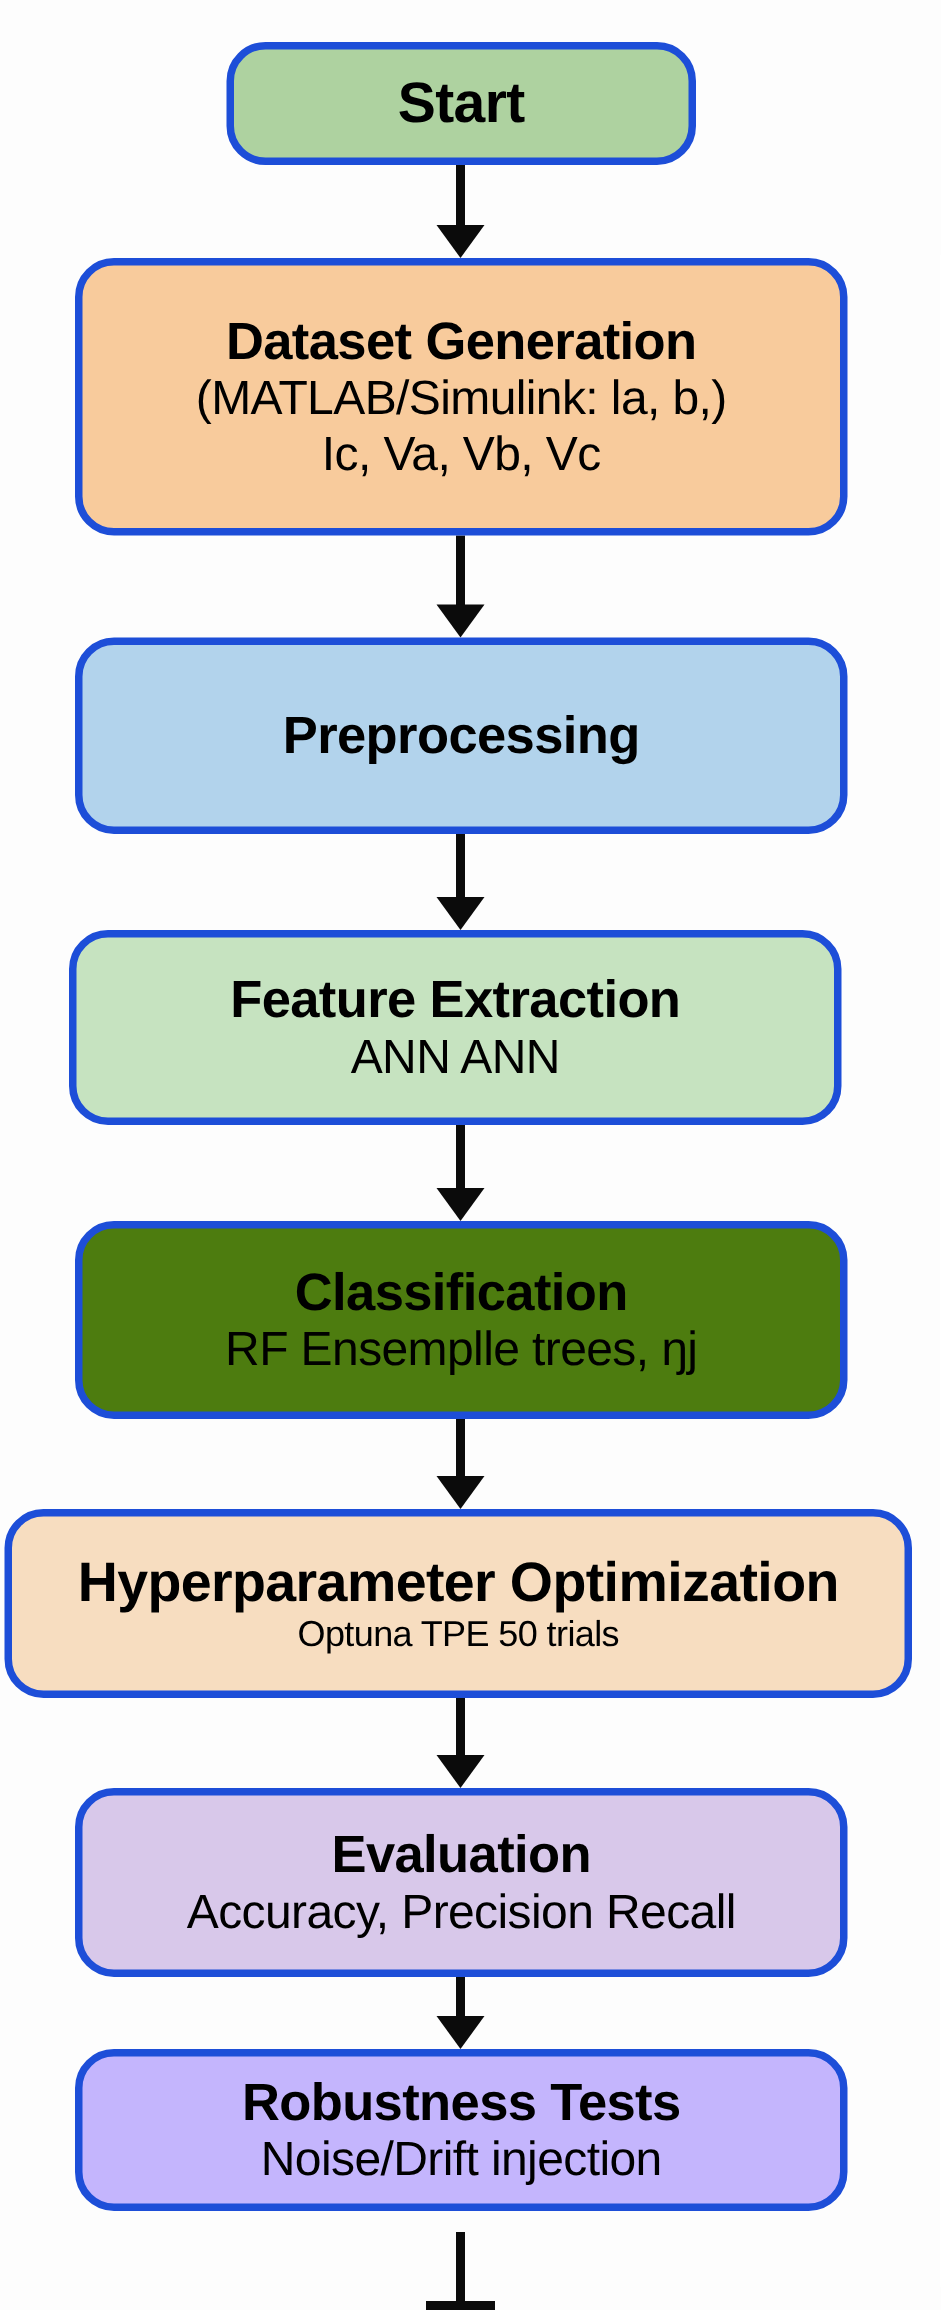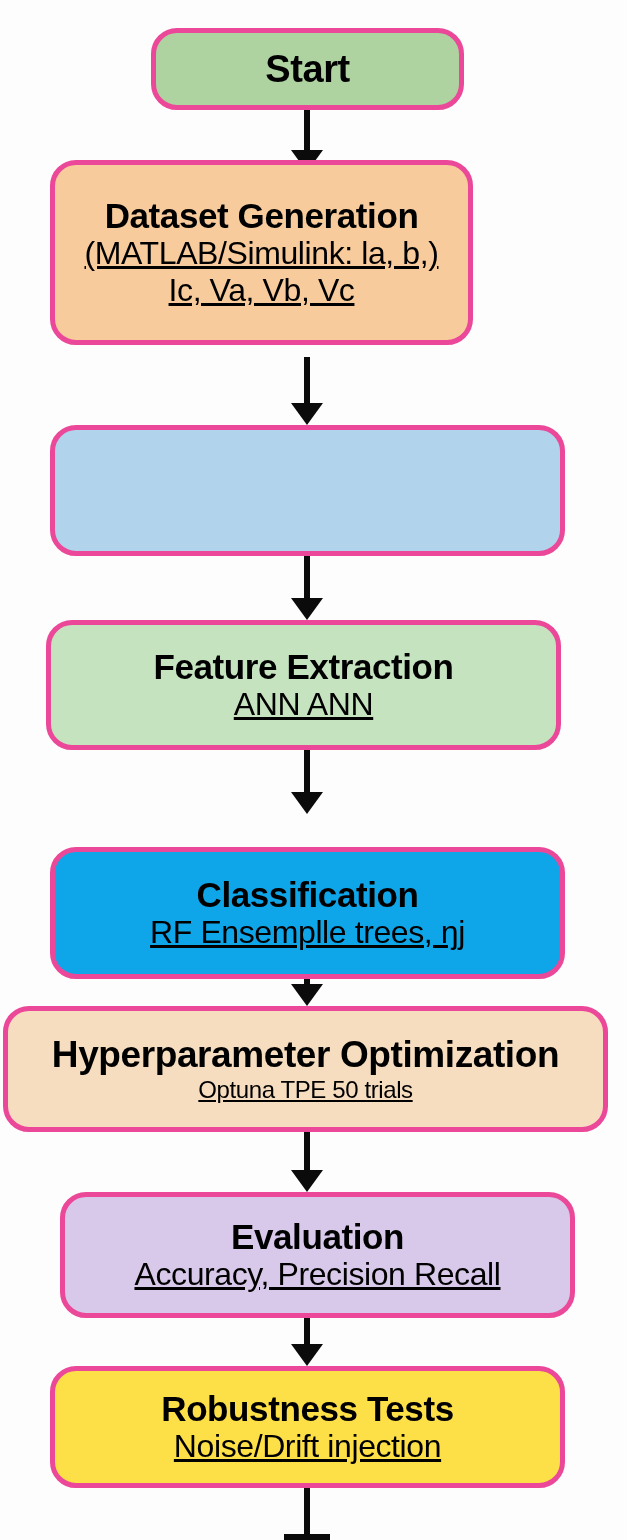--- a/index.html
+++ b/index.html
@@ -15,21 +15,21 @@
     width: 627px;
     height: 1540px;
     background: #fdfdfd;
     overflow: hidden;
   }
 
   
   .node {
     position: absolute;
     box-sizing: border-box;
-    border: 5px solid #ec4899;
+    border: 5px solid #1d4ed8;
     border-radius: 26px;
     display: flex;
     flex-direction: column;
     align-items: center;
     justify-content: center;
     text-align: center;
     color: #000000;
     line-height: 1.12;
     z-index: 2;
   }
@@ -37,21 +37,20 @@
     font-weight: bold;
     font-size: 35px;
     letter-spacing: -0.4px;
     white-space: nowrap;
   }
   .node .sub {
     font-weight: normal;
     font-size: 32px;
     letter-spacing: -0.4px;
     white-space: nowrap;
-    text-decoration: underline;
   }
   .node.single .title {
     font-size: 38px;
   }
   .node.wide .title {
     font-size: 37px;
   }
   .node.wide .sub {
     font-size: 24px;
   }
@@ -100,80 +99,81 @@
 
   <div class="node single" style="left:151px; top:28px; width:313px; height:82px; background:#aed2a0;">
     <div class="title">Start</div>
   </div>
 
   <div class="conn" style="left:307px; top:110px; width:40px; height:62px;">
     <div class="stem" style="height:42px;"></div>
     <div class="head"></div>
   </div>
 
-  <div class="node" style="left:50px; top:160px; width:423px; height:185px; background:#f8cb9c;justify-content:center;">
+  <div class="node" style="left:50px; top:172px; width:515px; height:185px; background:#f8cb9c;justify-content:center;">
     <div class="title">Dataset Generation</div>
     <div class="sub l2">(MATLAB/Simulink: la, b,)</div>
     <div class="sub l2">Ic, Va, Vb, Vc</div>
   </div>
 
   <div class="conn" style="left:307px; top:357px; width:40px; height:68px;">
     <div class="stem" style="height:48px;"></div>
     <div class="head"></div>
   </div>
 
   <div class="node" style="left:50px; top:425px; width:515px; height:131px; background:#b2d3ec;">
+    <div class="title">Preprocessing</div>
   </div>
 
   <div class="conn" style="left:307px; top:556px; width:40px; height:64px;">
     <div class="stem" style="height:44px;"></div>
     <div class="head"></div>
   </div>
 
   <div class="node" style="left:46px; top:620px; width:515px; height:130px; background:#c6e3c0;">
     <div class="title">Feature Extraction</div>
     <div class="sub l2">ANN  ANN</div>
   </div>
 
   <div class="conn" style="left:307px; top:750px; width:40px; height:64px;">
     <div class="stem" style="height:44px;"></div>
     <div class="head"></div>
   </div>
 
-  <div class="node" style="left:50px; top:814px; width:515px; height:132px; background:#0ea5e9;margin-top:33px;">
+  <div class="node" style="left:50px; top:814px; width:515px; height:132px; background:#4d7c0f;">
     <div class="title">Classification</div>
     <div class="sub l2">RF  Ensemplle trees, ŋj</div>
   </div>
 
   <div class="conn" style="left:307px; top:946px; width:40px; height:60px;">
     <div class="stem" style="height:40px;"></div>
     <div class="head"></div>
   </div>
 
   <div class="node wide" style="left:3px; top:1006px; width:605px; height:126px; background:#f7ddc0;">
     <div class="title">Hyperparameter Optimization</div>
     <div class="sub l2">Optuna TPE  50 trials</div>
   </div>
 
   <div class="conn" style="left:307px; top:1132px; width:40px; height:60px;">
     <div class="stem" style="height:40px;"></div>
     <div class="head"></div>
   </div>
 
-  <div class="node" style="left:60px; top:1192px; width:515px; height:126px; background:#d8c8ea;">
+  <div class="node" style="left:50px; top:1192px; width:515px; height:126px; background:#d8c8ea;">
     <div class="title">Evaluation</div>
     <div class="sub l2">Accuracy, Precision  Recall</div>
   </div>
 
   <div class="conn" style="left:307px; top:1318px; width:40px; height:48px;">
     <div class="stem" style="height:28px;"></div>
     <div class="head"></div>
   </div>
 
-  <div class="node" style="left:50px; top:1366px; width:515px; height:122px; background:#fde047;">
+  <div class="node" style="left:50px; top:1366px; width:515px; height:108px; background:#c4b5fd;">
     <div class="title">Robustness Tests</div>
     <div class="sub l2">Noise/Drift injection</div>
   </div>
 
   <div class="conn" style="left:307px; top:1488px; width:46px; height:52px;">
     <div class="stem" style="height:46px;"></div>
     <div class="bar"></div>
   </div>
 
 </div>

